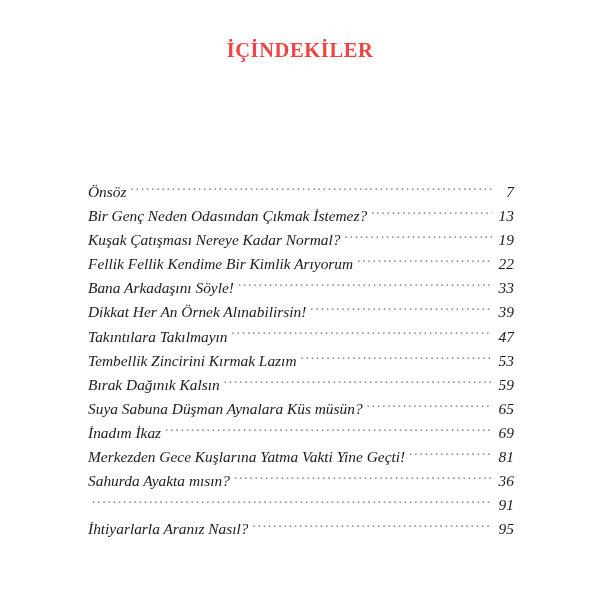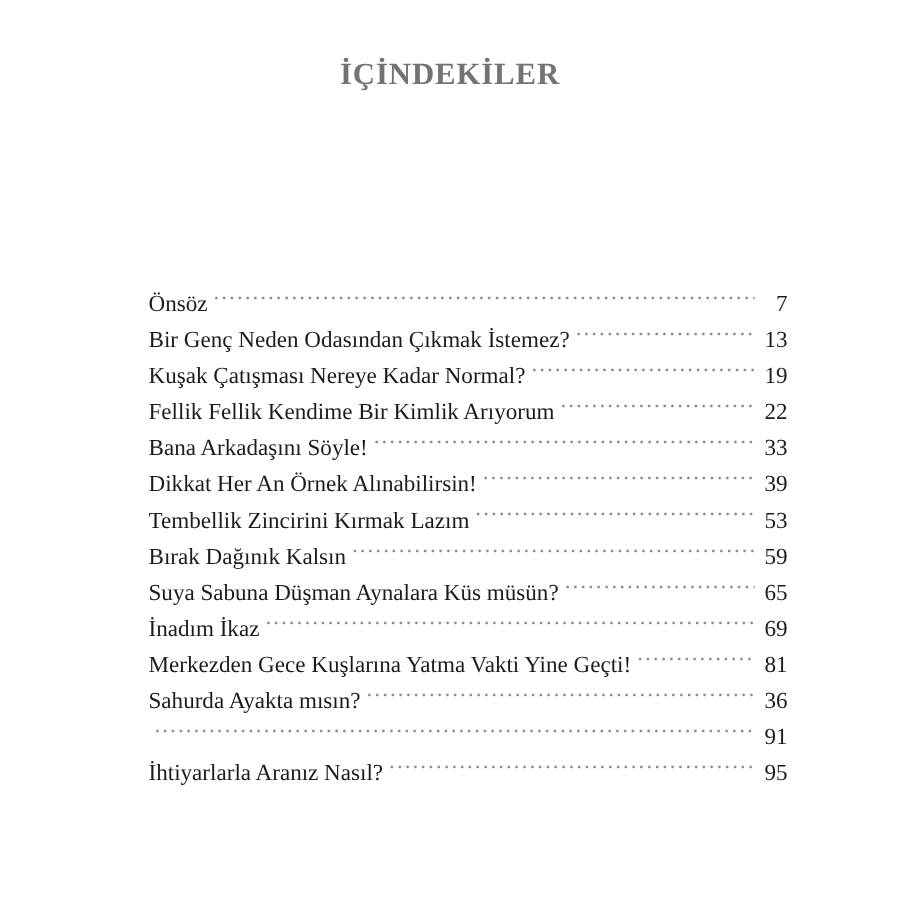--- a/index.html
+++ b/index.html
@@ -26,32 +26,33 @@
 
   .toc-title {
     position: absolute;
     top: 24px;
     left: 0;
     width: 600px;
     text-align: center;
     font-size: 20.5px;
     font-weight: bold;
     letter-spacing: 0.6px;
-    color: #737373;
+    color: #ef4444;
     line-height: 1.2;
   }
 
   .toc-list {
     position: absolute;
     top: 180px;
     left: 88px;
     width: 426px;
     list-style: none;
-    margin: 11px;
+    margin: 0;
     padding: 0;
+    font-style: italic;
   }
 
   .toc-entry {
     display: flex;
     align-items: baseline;
     width: 100%;
     height: 24.1px;
     font-size: 15.4px;
     line-height: 24.1px;
     white-space: nowrap;
@@ -129,20 +130,25 @@
       <span class="entry-leader"></span>
       <span class="entry-page">33</span>
     </li>
 
     <li class="toc-entry">
       <span class="entry-title">Dikkat Her An Örnek Alınabilirsin!</span>
       <span class="entry-leader"></span>
       <span class="entry-page">39</span>
     </li>
 
+    <li class="toc-entry">
+      <span class="entry-title">Takıntılara Takılmayın</span>
+      <span class="entry-leader"></span>
+      <span class="entry-page">47</span>
+    </li>
 
     <li class="toc-entry">
       <span class="entry-title">Tembellik Zincirini Kırmak Lazım</span>
       <span class="entry-leader"></span>
       <span class="entry-page">53</span>
     </li>
 
     <li class="toc-entry">
       <span class="entry-title">Bırak Dağınık Kalsın</span>
       <span class="entry-leader"></span>

